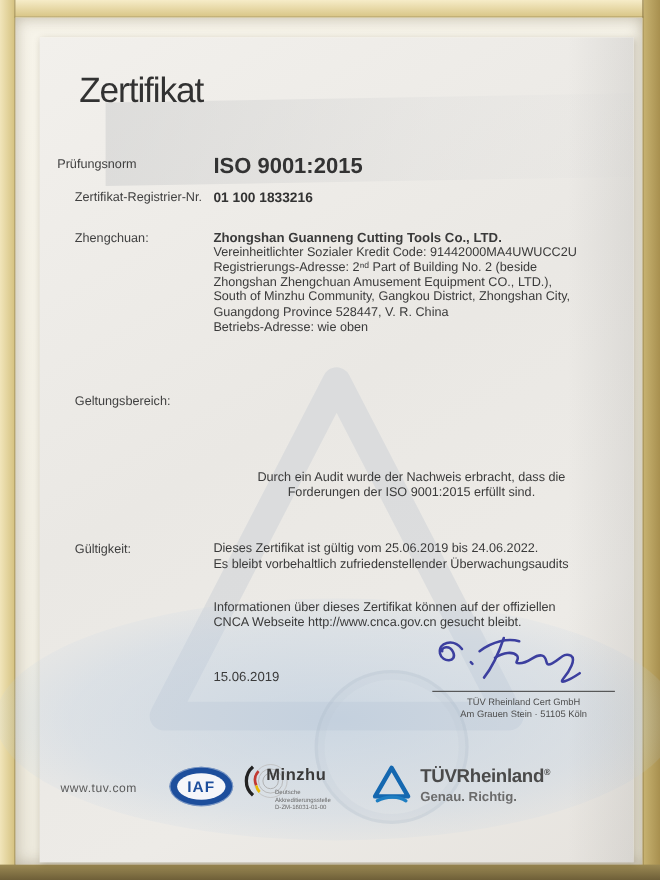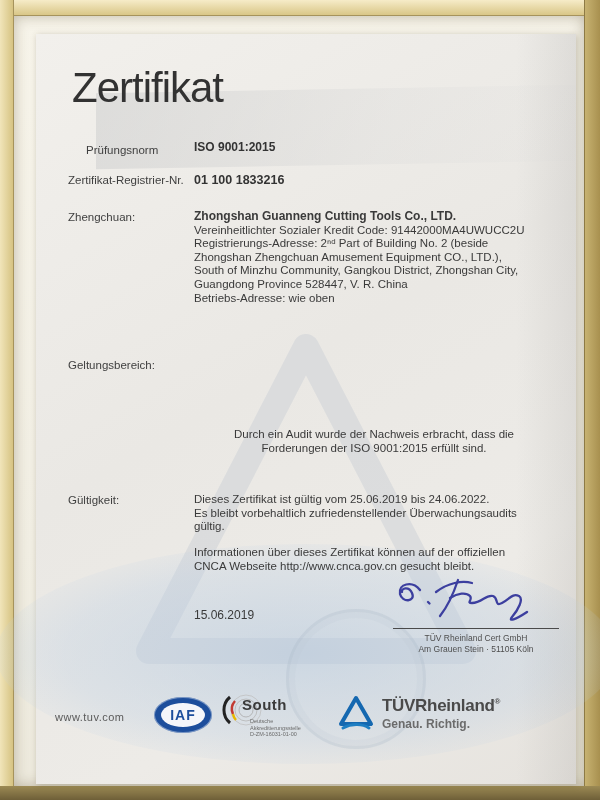--- a/index.html
+++ b/index.html
@@ -26,24 +26,24 @@
     transform:skewY(-1deg);}
   .refl-right{top:0;bottom:0;right:0;width:60px;
     background:linear-gradient(90deg,rgba(0,0,0,0),rgba(90,90,90,.10));}
   .refl-blue{left:-40px;top:510px;width:620px;height:220px;border-radius:50%;
     background:radial-gradient(ellipse at center,rgba(176,198,222,.55) 0%,rgba(190,208,228,.35) 55%,rgba(200,214,230,0) 80%);}
   .stamp{left:250px;top:575px;width:140px;height:140px;border-radius:50%;
     border:3px solid rgba(170,182,196,.28);box-shadow:inset 0 0 0 6px rgba(190,200,212,.18);}
   .watermark{left:95px;top:295px;opacity:.55;}
   
   .abs{position:absolute;}
-  .title{font-size:42px;font-weight:400;color:#323232;letter-spacing:-1px;}
+  .title{font-size:32px;font-weight:400;color:#323232;letter-spacing:-1px;}
   .lbl{font-size:11.5px;color:#3f3f3f;}
   .val{font-size:11.5px;color:#3a3a3a;line-height:13.6px;}
-  .iso{font-size:12px;font-weight:bold;color:#333;}
+  .iso{font-size:20px;font-weight:bold;color:#333;}
   .regno{font-size:12.5px;font-weight:bold;color:#333;}
   .company div:first-child{font-weight:bold;font-size:12px;}
   .datetxt{font-size:12px;color:#3a3a3a;}
   .sigline{height:1px;background:#4a4a4a;}
   .issuer{font-size:8.5px;color:#4e4e4e;line-height:10.5px;text-align:center;}
   
   .website{font-size:11px;color:#5a5a5a;letter-spacing:.5px;}
   .iaf{width:58px;height:36px;border-radius:50%;background:#1d4e9c;
     display:flex;align-items:center;justify-content:center;
     box-shadow:inset 0 0 0 1px rgba(255,255,255,.4);}
@@ -72,21 +72,21 @@
     <svg class="overlay watermark" width="350" height="340" viewBox="0 0 350 340">
       <path d="M175 18 L332 322 L18 322 Z" fill="none" stroke="#cfd3d8" stroke-width="26" stroke-linejoin="round"></path>
     </svg>
     <div class="overlay refl-top"></div>
     <div class="overlay refl-blue"></div>
     <div class="overlay stamp"></div>
     <div class="overlay refl-right"></div>
 
     <div class="abs title" style="left:36px;top:30px;">Zertifikat</div>
 
-    <div class="abs lbl" style="left:50px;top:110px;">Prüfungsnorm</div>
+    <div class="abs lbl" style="left:16px;top:110px;">Prüfungsnorm</div>
     <div class="abs iso" style="left:158px;top:106px;">ISO 9001:2015</div>
 
     <div class="abs lbl" style="left:32px;top:140px;">Zertifikat-Registrier-Nr.</div>
     <div class="abs regno" style="left:158px;top:139px;">01 100 1833216</div>
 
     <div class="abs lbl" style="left:32px;top:177px;">Zhengchuan:</div>
     <div class="abs val company" style="left:158px;top:176px;width:360px;">
         <div>Zhongshan Guanneng Cutting Tools Co., LTD.</div>
         <div>Vereinheitlichter Sozialer Kredit Code: 91442000MA4UWUCC2U</div>
         <div>Registrierungs-Adresse: 2ⁿᵈ Part of Building No. 2 (beside</div>
@@ -100,21 +100,20 @@
 
     <div class="abs val" style="left:158px;top:394px;width:360px;text-align:center;">
         <div>Durch ein Audit wurde der Nachweis erbracht, dass die</div>
         <div>Forderungen der ISO 9001:2015 erfüllt sind.</div>
       </div>
 
     <div class="abs lbl" style="left:32px;top:460px;">Gültigkeit:</div>
     <div class="abs val" style="left:158px;top:459px;width:370px;">
         <div>Dieses Zertifikat ist gültig vom 25.06.2019 bis 24.06.2022.</div>
         <div>Es bleibt vorbehaltlich zufriedenstellender Überwachungsaudits</div>
-        <div>gültig.</div>
       </div>
 
     <div class="abs val" style="left:158px;top:512px;width:370px;">
         <div>Informationen über dieses Zertifikat können auf der offiziellen</div>
         <div>CNCA Webseite http://www.cnca.gov.cn gesucht bleibt.</div>
       </div>
 
     <div class="abs datetxt" style="left:158px;top:574px;">15.06.2019</div>
 
     <svg class="abs" style="left:352px;top:538px;" width="175" height="56" viewBox="0 0 175 56">
@@ -144,21 +143,21 @@
       <svg class="abs" style="left:0;top:-2px;" width="46" height="46" viewBox="0 0 46 46">
         <g fill="none">
           <circle cx="26" cy="18" r="15" stroke="#c0c0c0" stroke-width=".8"></circle>
           <circle cx="26" cy="18" r="11" stroke="#b5b5b5" stroke-width=".8"></circle>
           <circle cx="26" cy="18" r="7" stroke="#ababab" stroke-width=".8"></circle>
           <path d="M10 5 A17 17 0 0 0 10 31" stroke="#222" stroke-width="3"></path>
           <path d="M15 9 A12 12 0 0 0 13 22" stroke="#c23a32" stroke-width="2.4"></path>
           <path d="M13 22 A12 12 0 0 0 16 28" stroke="#e8b800" stroke-width="2.4"></path>
         </g>
       </svg>
-      <div class="abs dakks-name" style="left:22px;top:2px;">South</div>
+      <div class="abs dakks-name" style="left:22px;top:2px;">Minzhu</div>
       <div class="abs dakks-small" style="left:30px;top:24px;">
         <div>Deutsche</div>
         <div>Akkreditierungsstelle</div>
         <div>D-ZM-16031-01-00</div>
       </div>
     </div>
 
     <div class="abs" style="left:300px;top:660px;">
       <svg width="40" height="40" viewBox="0 0 40 40" style="position:absolute;left:0;top:0;">
         <path d="M20 4 L35 30 L5 30 Z" fill="none" stroke="#1568b0" stroke-width="4" stroke-linejoin="round"></path>

